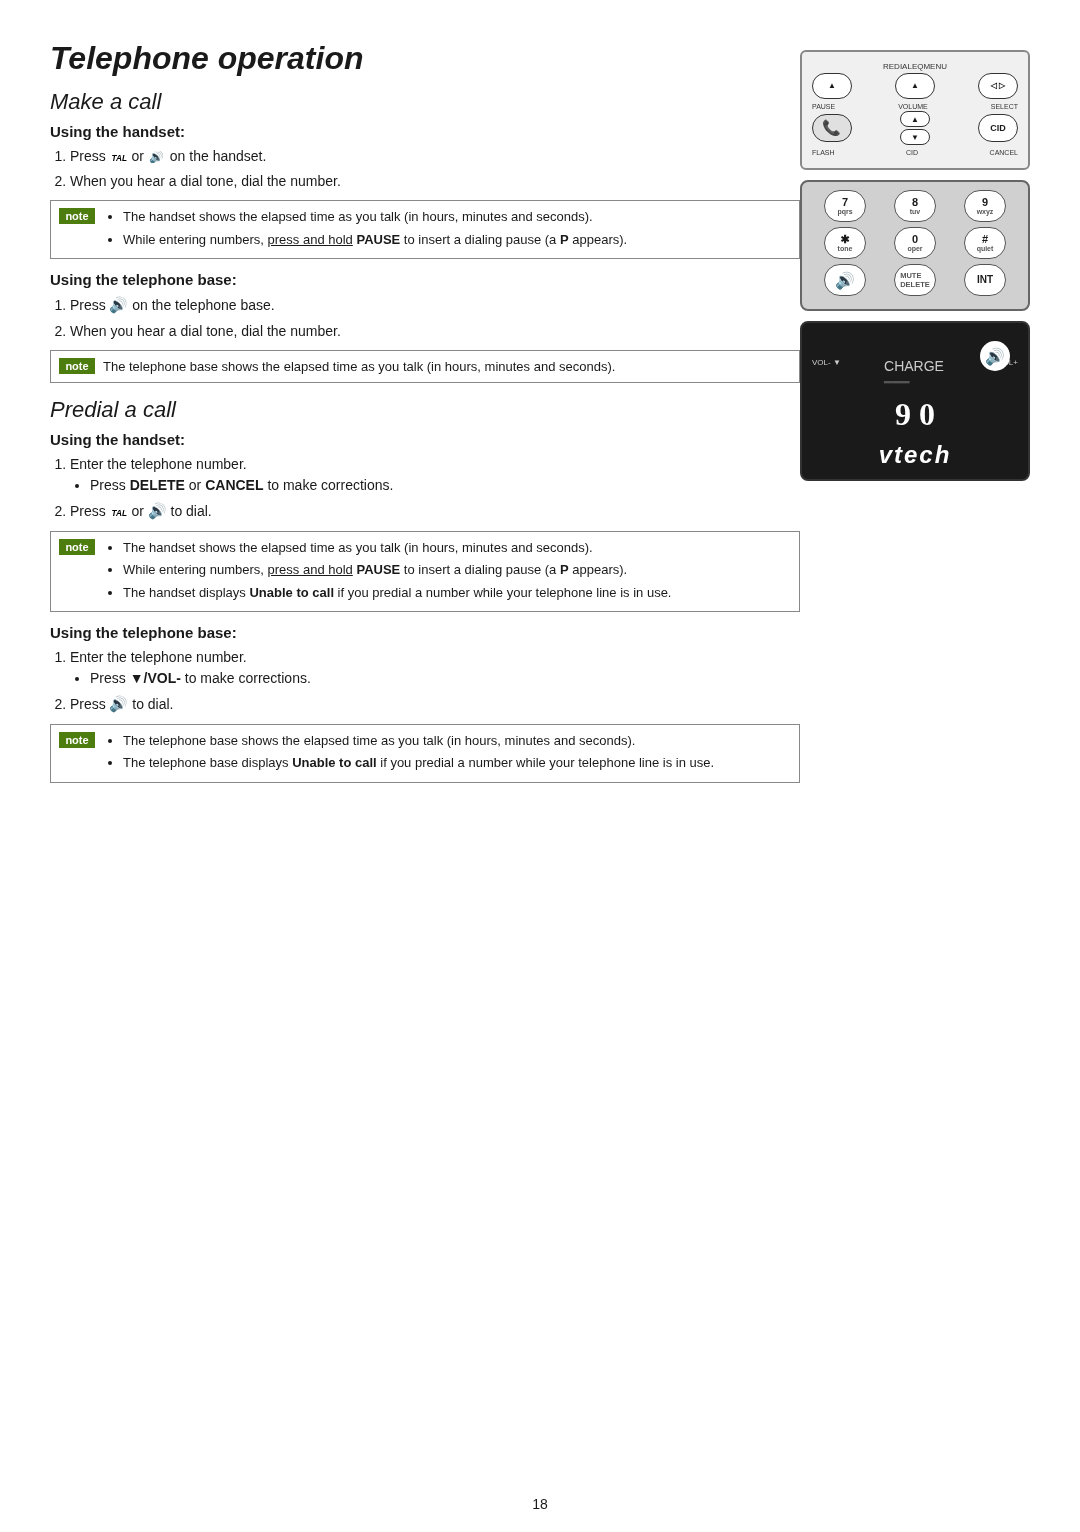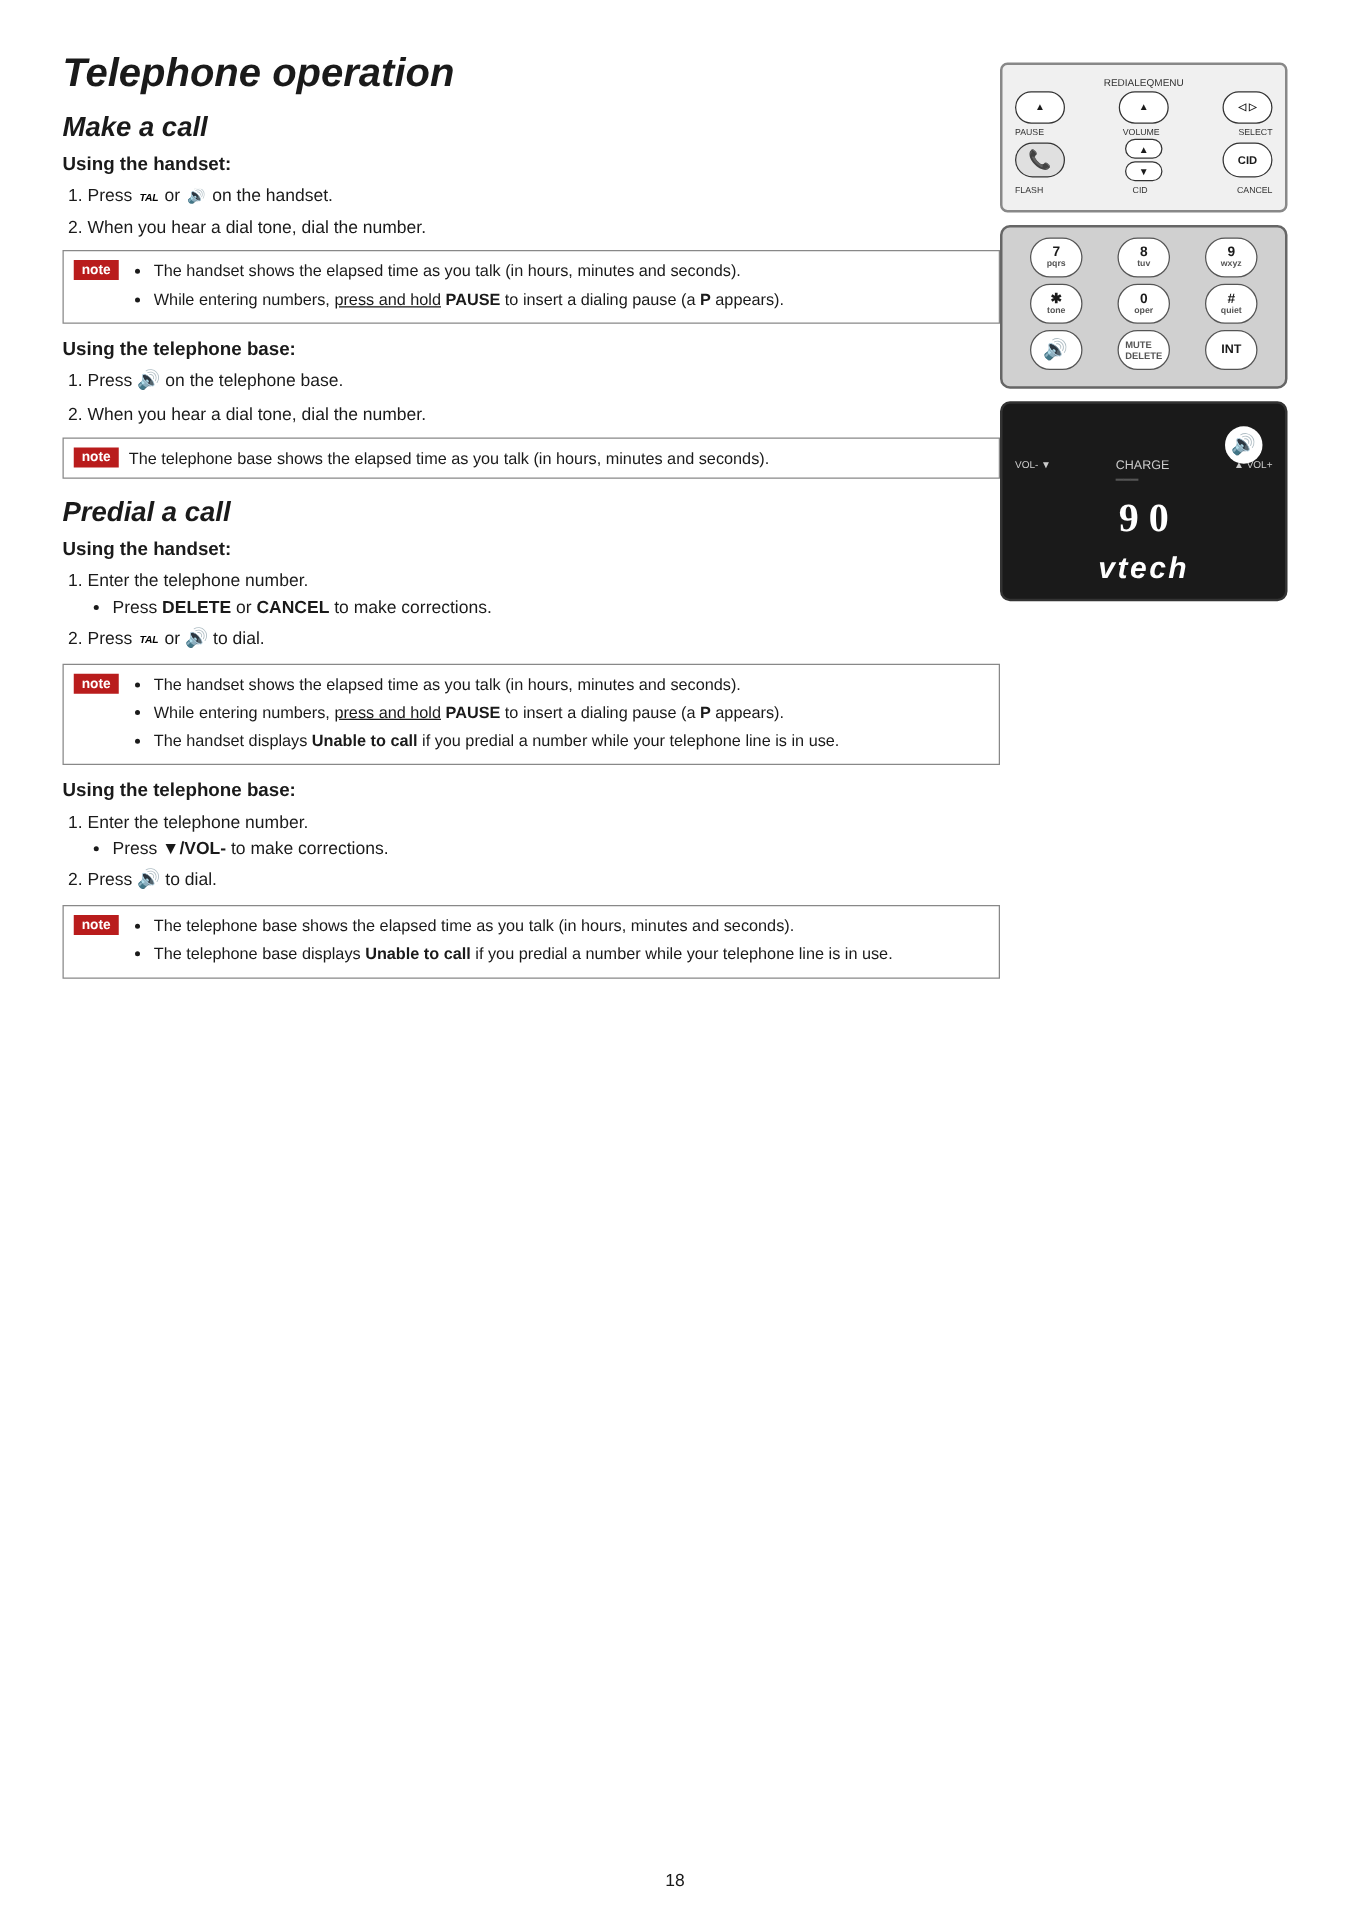--- a/index.html
+++ b/index.html
@@ -29,21 +29,21 @@
       padding-top: 10px;
     }
     h1.page-title {
       font-size: 32px;
       font-weight: bold;
       margin-bottom: 12px;
       font-style: italic;
     }
     h2.section-title {
       font-size: 22px;
-      font-weight: bold;
+      font-weight: normal;
       margin-bottom: 8px;
       font-style: italic;
     }
     h3.subsection-title {
       font-size: 15px;
       font-weight: bold;
       margin-bottom: 6px;
     }
     ol {
       margin-left: 20px;
@@ -64,21 +64,21 @@
     .note-box {
       display: flex;
       align-items: flex-start;
       gap: 8px;
       margin: 8px 0 12px 0;
       border: 1px solid #888;
       padding: 6px 8px;
       background: #fff;
     }
     .note-label {
-      background: #b91c1c;
+      background: #4d7c0f;
       color: #fff;
       font-size: 11px;
       font-weight: bold;
       padding: 2px 5px;
       min-width: 36px;
       text-align: center;
       margin-top: 1px;
       flex-shrink: 0;
     }
     .note-content {
@@ -403,21 +403,21 @@
         </div>
         <div class="hk-btn">
           <span class="hk-btn-num" style="font-size:10px;">INT</span>
         </div>
       </div>
     </div>
 
     <div class="base-station" style="background:#1a1a1a; min-height:160px;">
       <div class="base-top-controls">
         <span>VOL- ▼</span>
-        <span style="color:#ccc; font-size:10px;">CHARGE<br><span style="color:#555;">━━━</span></span>
+        <span style="color:#ccc; font-size:14px;">CHARGE<br><span style="color:#555;">━━━</span></span>
         <span>▲ VOL+</span>
       </div>
       <div class="base-speaker" style="position:absolute; top:18px; right:18px;">
         <span style="font-size:16px;">🔊</span>
       </div>
       <div class="base-numbers">
         <span class="base-num" style="font-family:serif; font-size:32px; color:#fff;">9</span>
         <span class="base-num" style="font-family:serif; font-size:32px; color:#fff;">0</span>
       </div>
       <div class="vtech-logo" style="color:#fff; font-size:24px; font-weight:bold; font-style:italic; letter-spacing:2px;">vtech</div>

